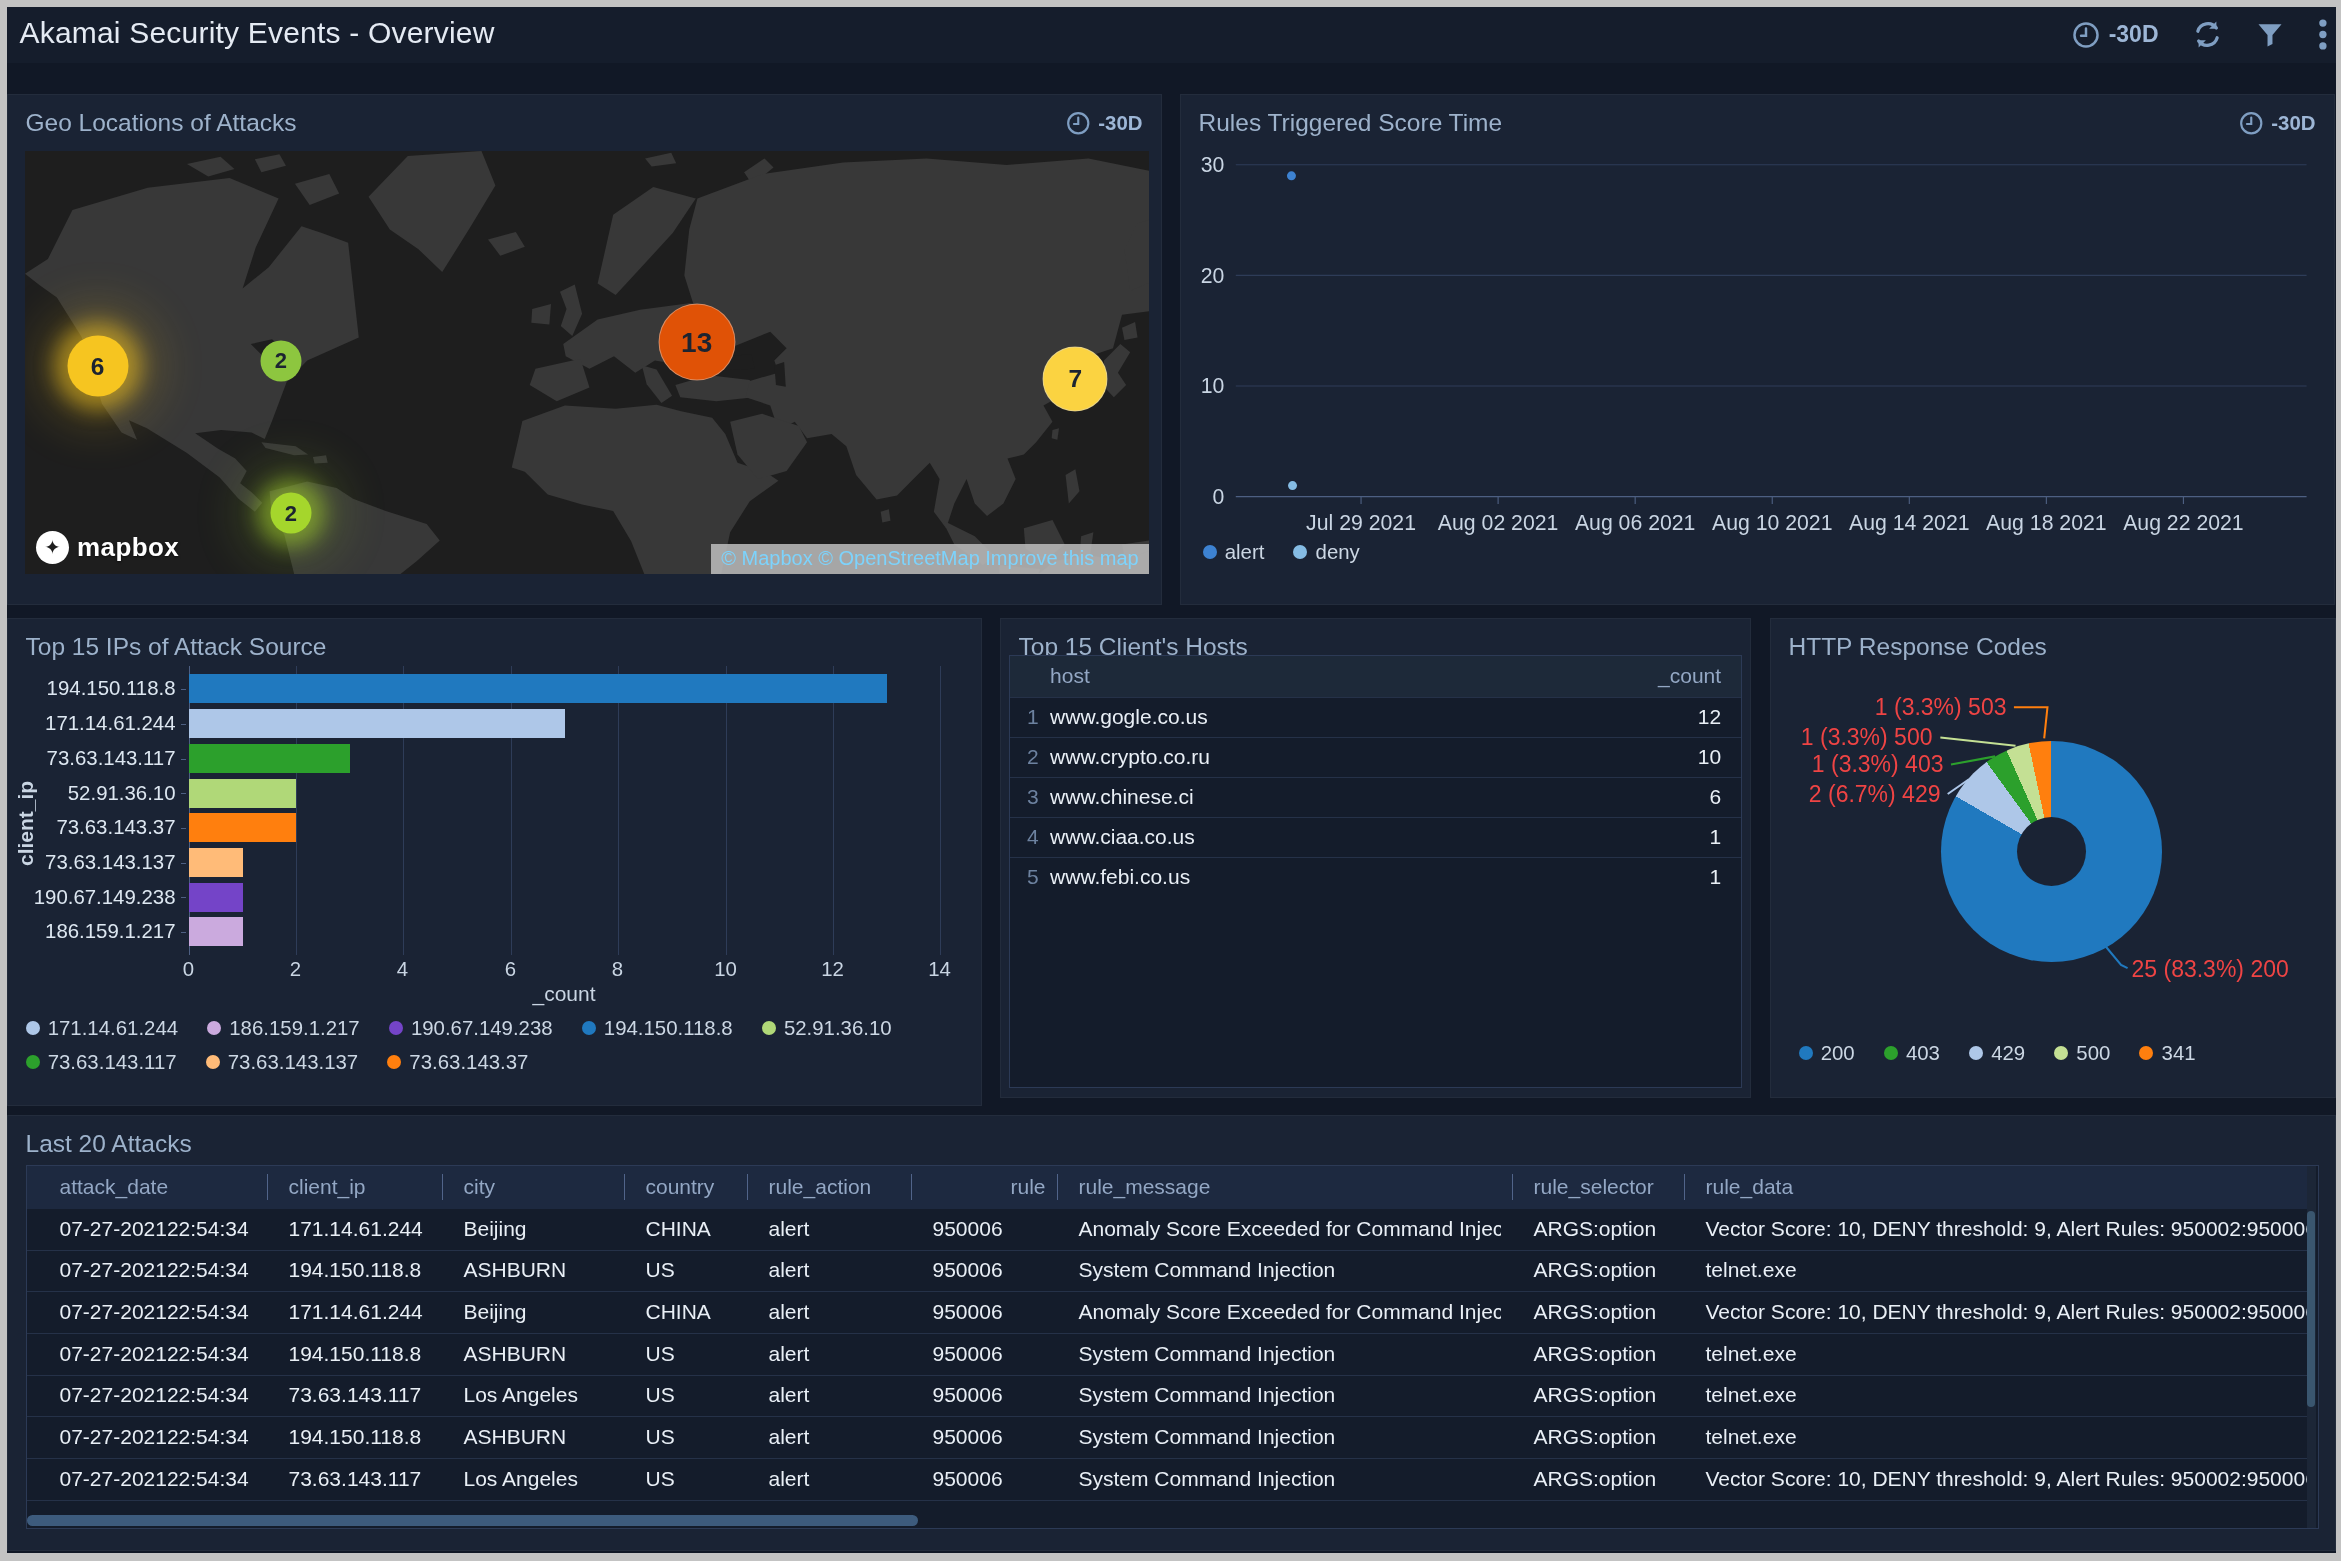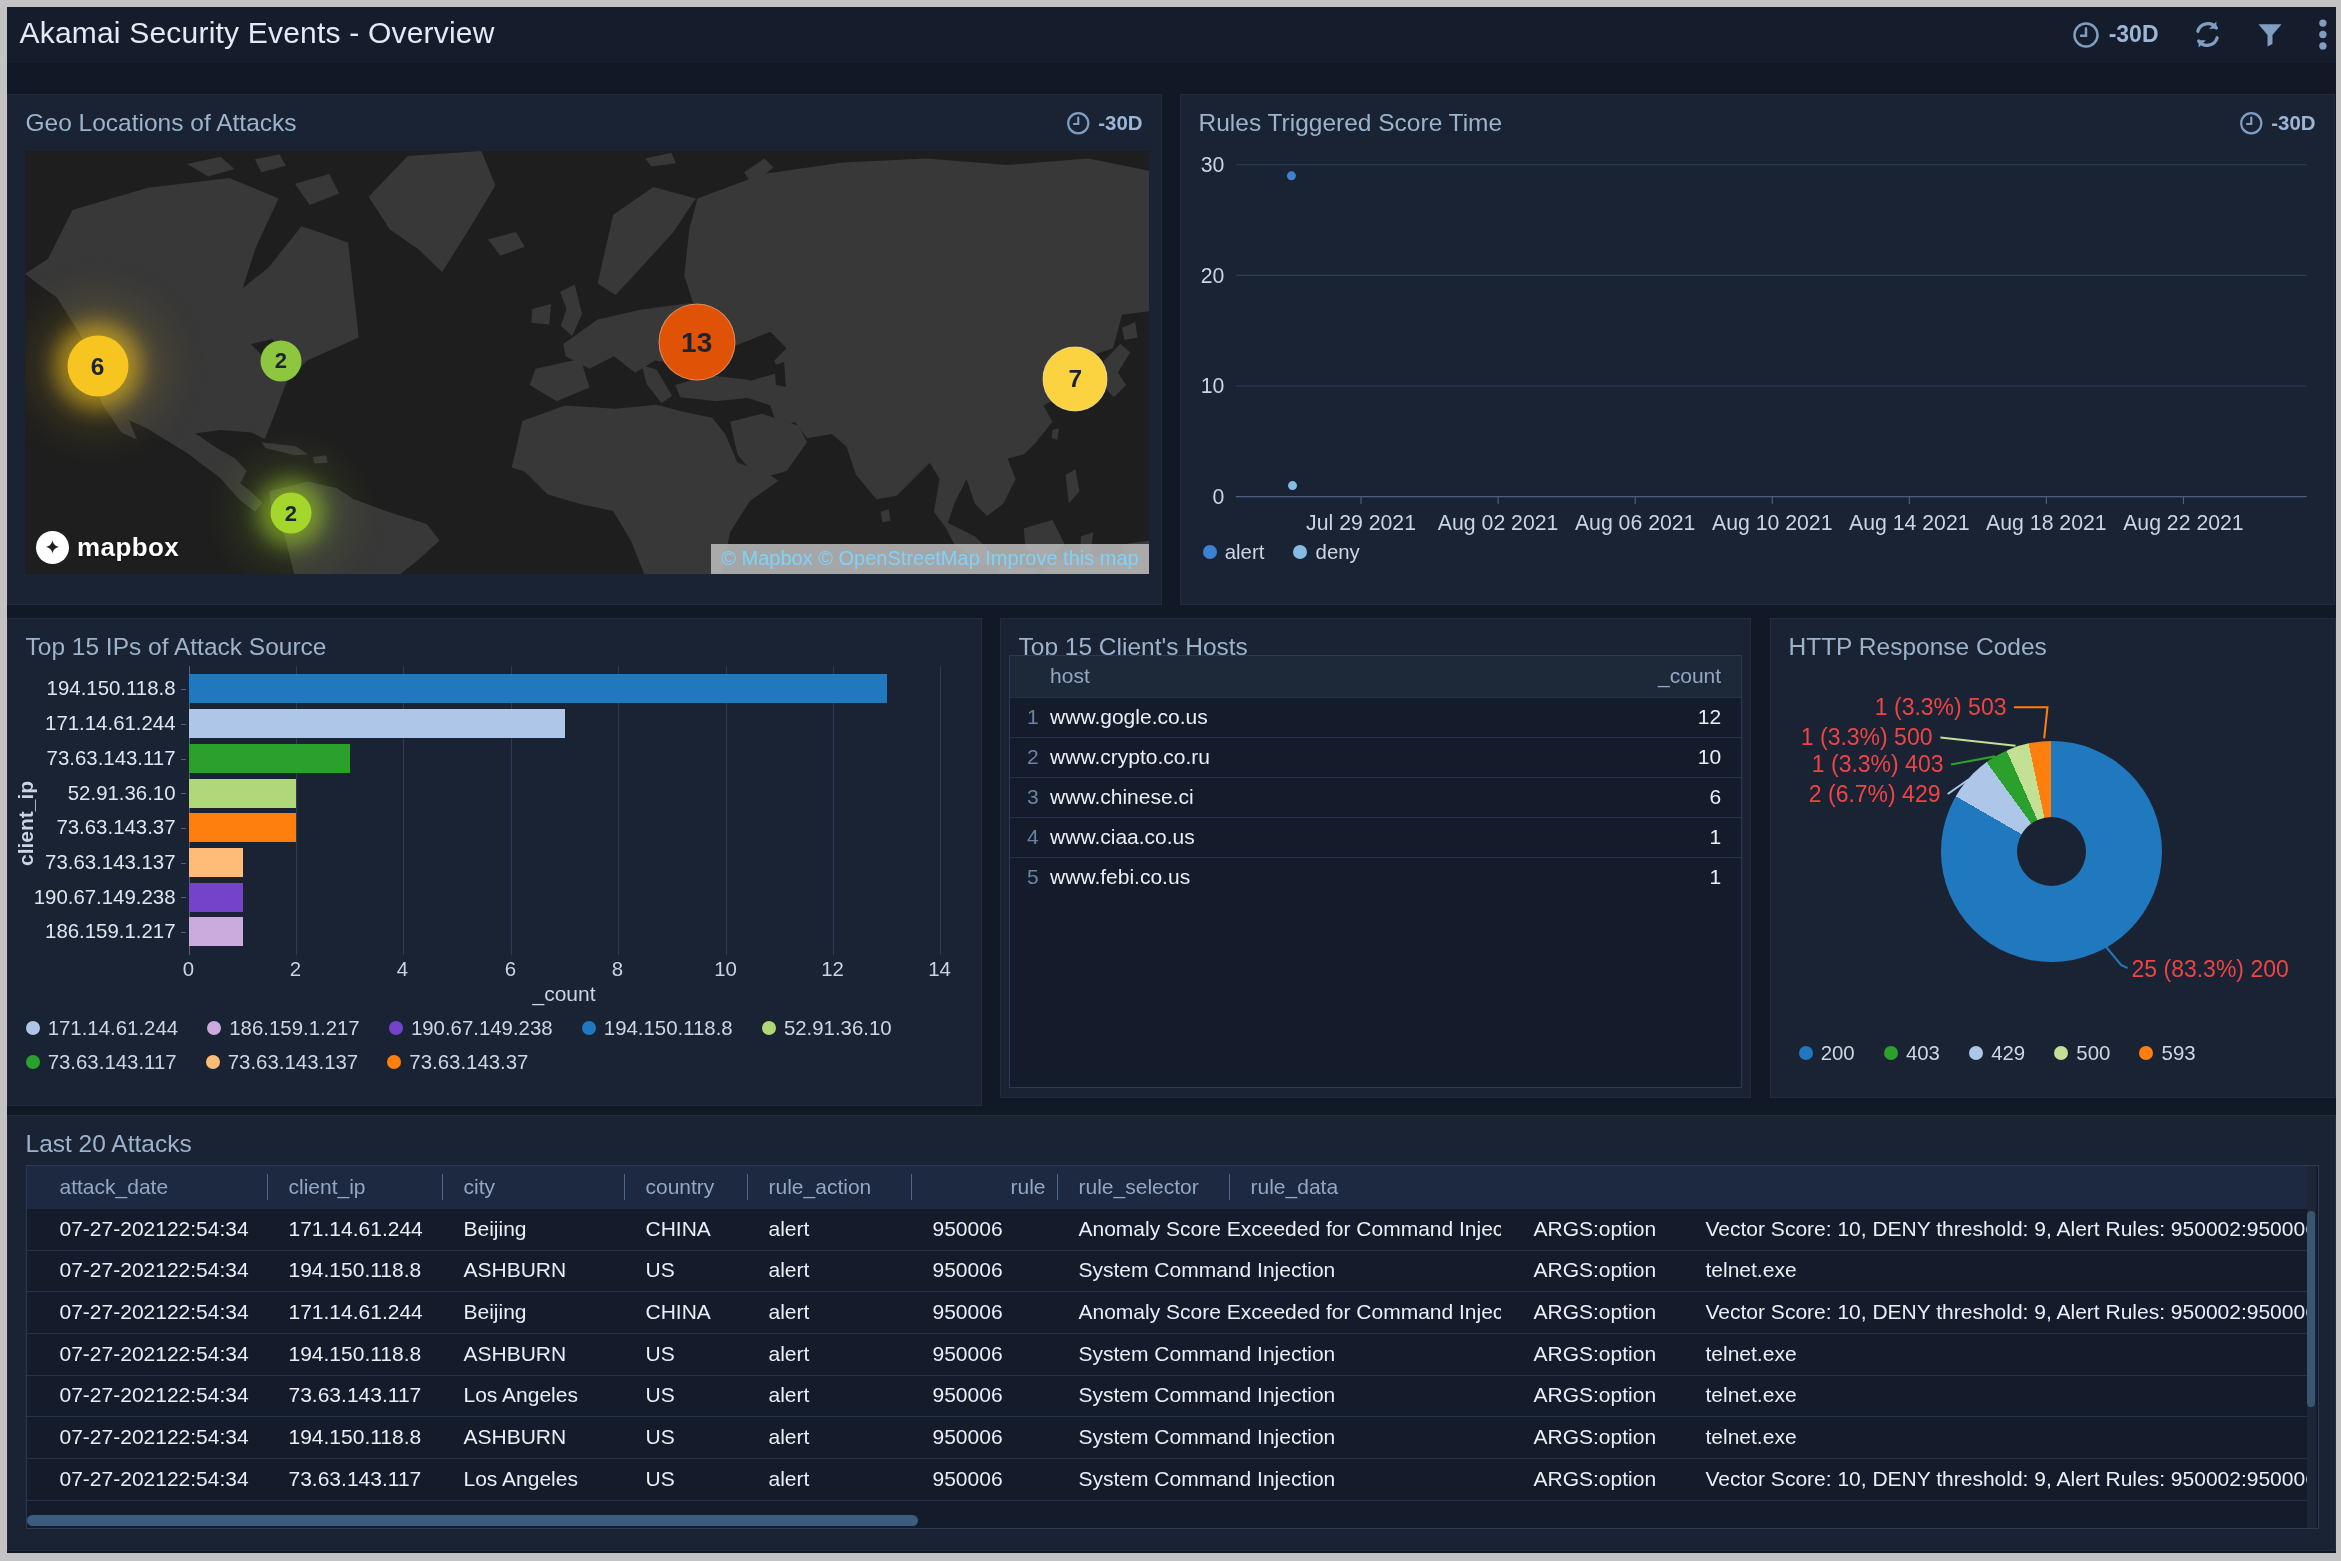--- a/index.html
+++ b/index.html
@@ -377,21 +377,21 @@
           <div class="li">
             <span class="dot" style="background: rgb(174, 199, 232);"></span>
             <span>429</span>
           </div>
           <div class="li">
             <span class="dot" style="background: rgb(196, 224, 148);"></span>
             <span>500</span>
           </div>
           <div class="li">
             <span class="dot" style="background: rgb(255, 127, 14);"></span>
-            <span>593</span>
+            <span>341</span>
           </div>
         </div>
     </div>
 
     <div class="panel" id="attacks">
       <div class="ptitle">Last 20 Attacks</div>
       <div class="atable" id="attacks-table">
           <div class="arow ahead">
             <div class="acell" style="width: 229px;">
               <span>attack_date</span>
@@ -409,20 +409,24 @@
               <span>country</span>
             </div>
             <div class="acell" style="width: 164px;">
               <div class="sep"></div>
               <span>rule_action</span>
             </div>
             <div class="acell" style="width: 146px; justify-content: flex-end;">
               <div class="sep"></div>
               <span>rule</span>
             </div>
+            <div class="acell" style="width: 455px;">
+              <div class="sep"></div>
+              <span>rule_message</span>
+            </div>
             <div class="acell" style="width: 172px;">
               <div class="sep"></div>
               <span>rule_selector</span>
             </div>
             <div class="acell" style="width: 648px;">
               <div class="sep"></div>
               <span>rule_data</span>
             </div>
           </div>
           <div class="arow abody" style="top: 43px;">

